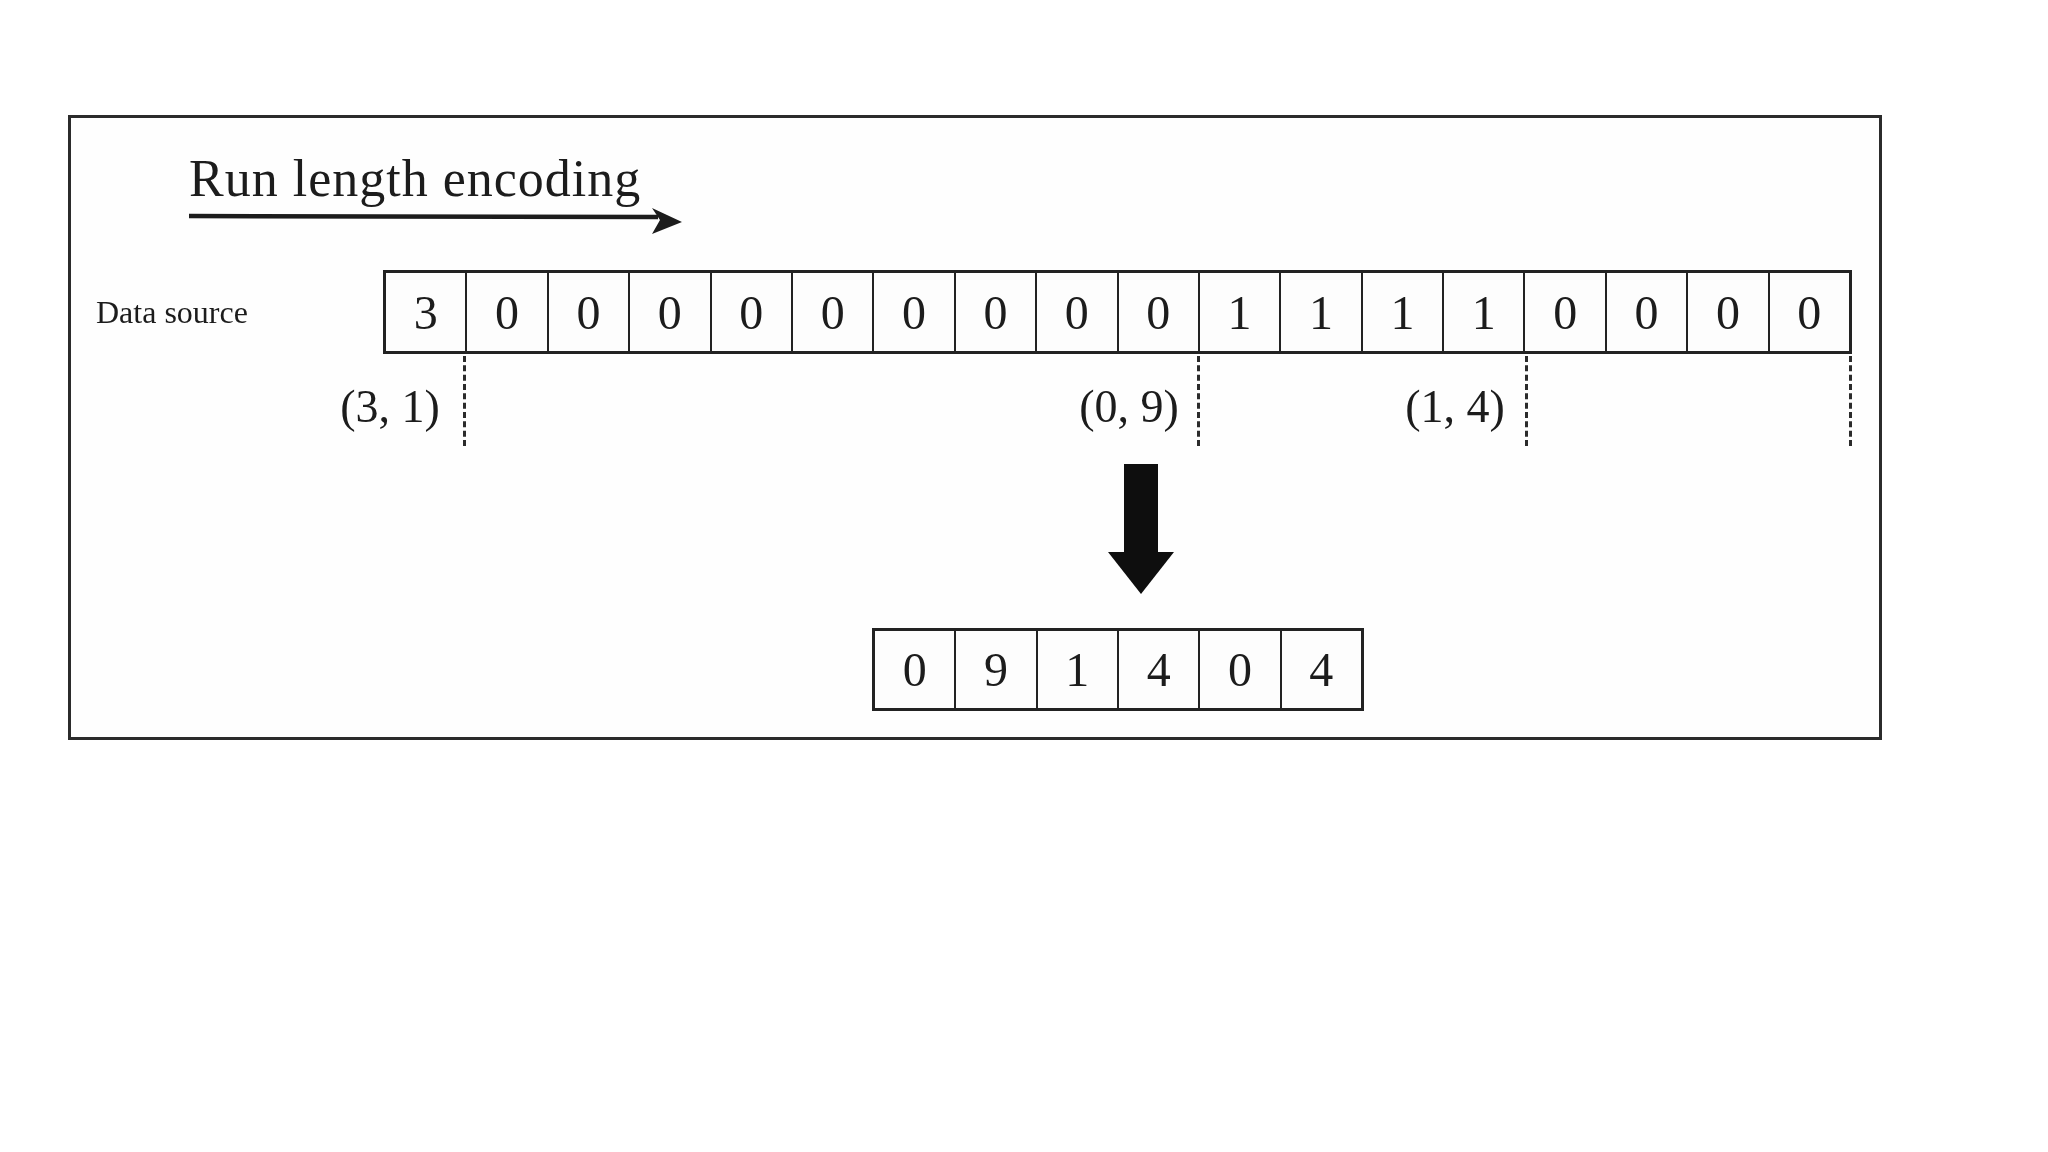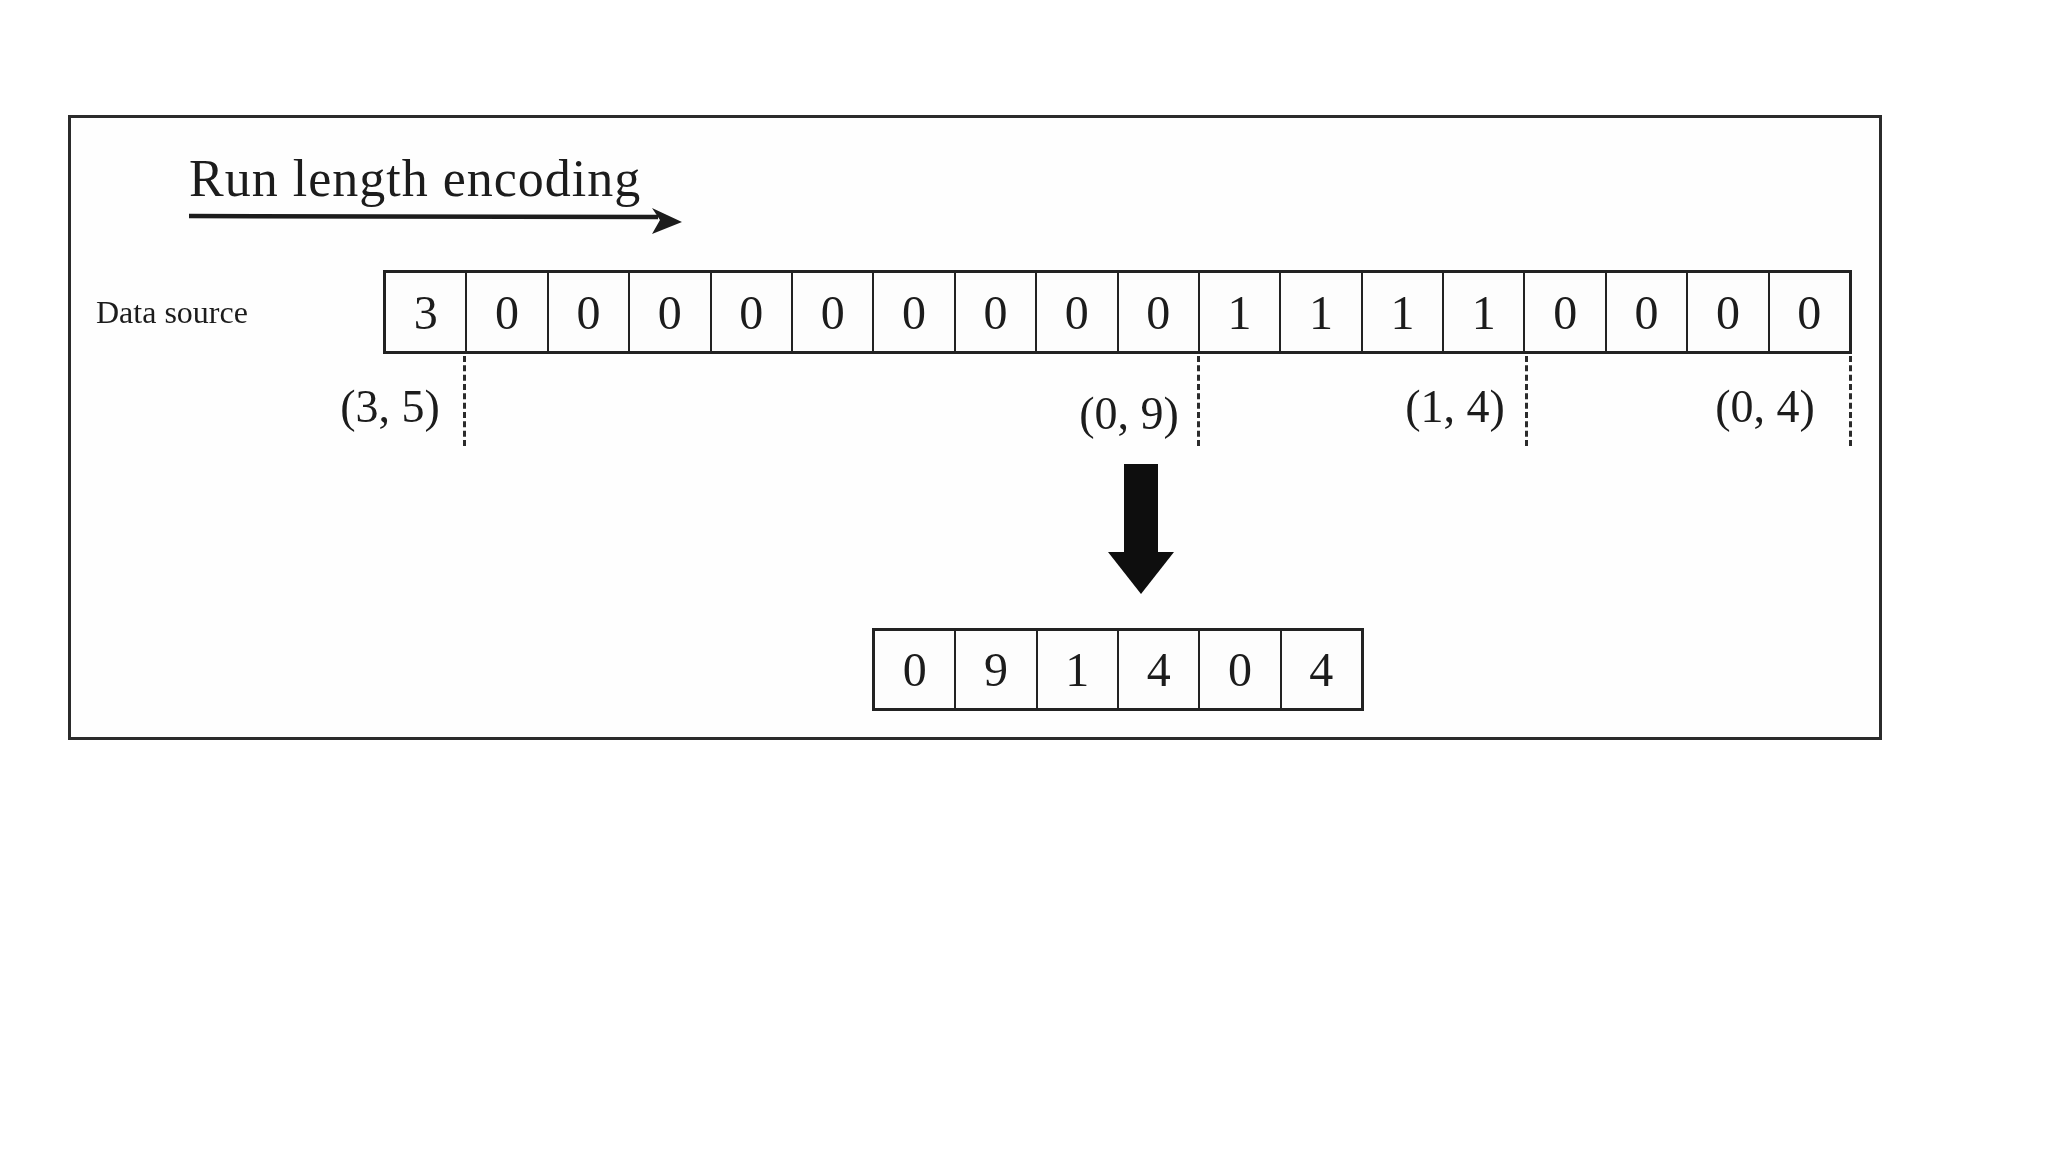--- a/index.html
+++ b/index.html
@@ -97,21 +97,21 @@
   .run-label {
     position: absolute;
     top: 378px;
     width: 220px;
     text-align: center;
     font-size: 46px;
     line-height: 58px;
     white-space: nowrap;
   }
   .run-label-31 { left: 280px; }
-  .run-label-09 { left: 1019px; margin-top: 7px; }
+  .run-label-09 { left: 1019px; }
   .run-label-14 { left: 1345px; }
   .run-label-04 { left: 1655px; }
   .dashed-sep {
     position: absolute;
     top: 356px;
     height: 90px;
     width: 0;
     border-left: 3px dashed #2b2b2b;
   }
   .dashed-sep-1 { left: 463px; }
@@ -175,24 +175,23 @@
     <div class="cell">1</div>
     <div class="cell">1</div>
     <div class="cell">1</div>
     <div class="cell">1</div>
     <div class="cell">0</div>
     <div class="cell">0</div>
     <div class="cell">0</div>
     <div class="cell">0</div>
   </div>
 
-  <div class="run-label run-label-31">(3, 5)</div>
+  <div class="run-label run-label-31">(3, 1)</div>
   <div class="run-label run-label-09">(0, 9)</div>
   <div class="run-label run-label-14">(1, 4)</div>
-  <div class="run-label run-label-04">(0, 4)</div>
 
   <div class="dashed-sep dashed-sep-1"></div>
   <div class="dashed-sep dashed-sep-2"></div>
   <div class="dashed-sep dashed-sep-3"></div>
   <div class="dashed-sep dashed-sep-4"></div>
 
   <div class="down-arrow">
     <div class="shaft"></div>
     <div class="head"></div>
   </div>

